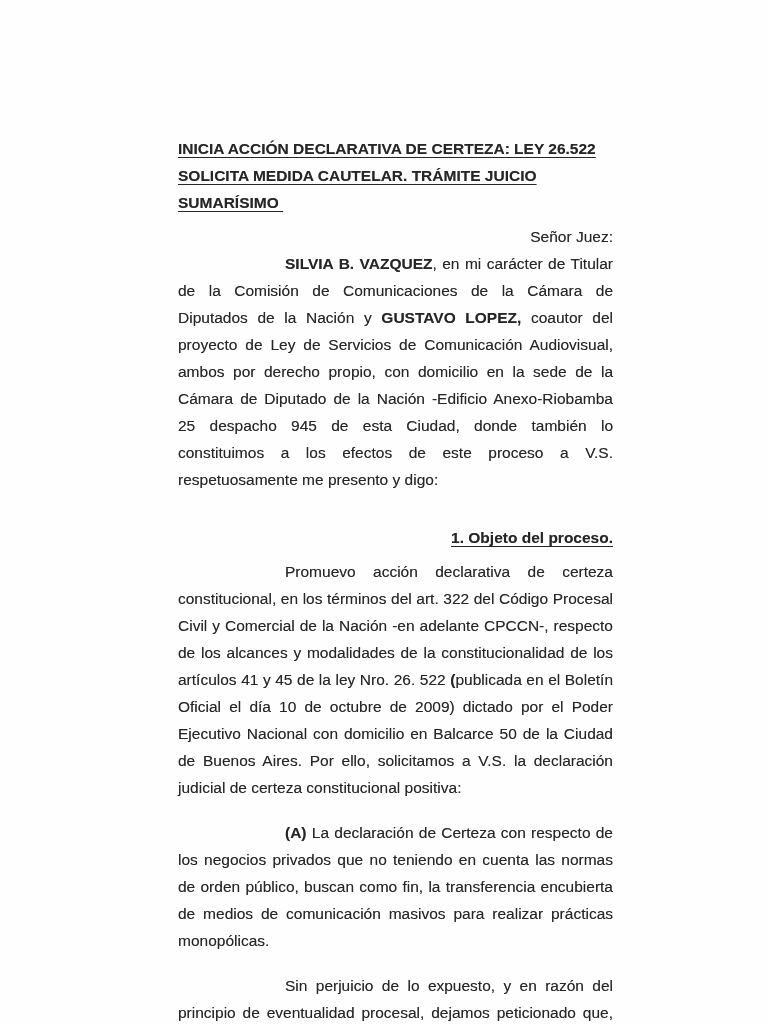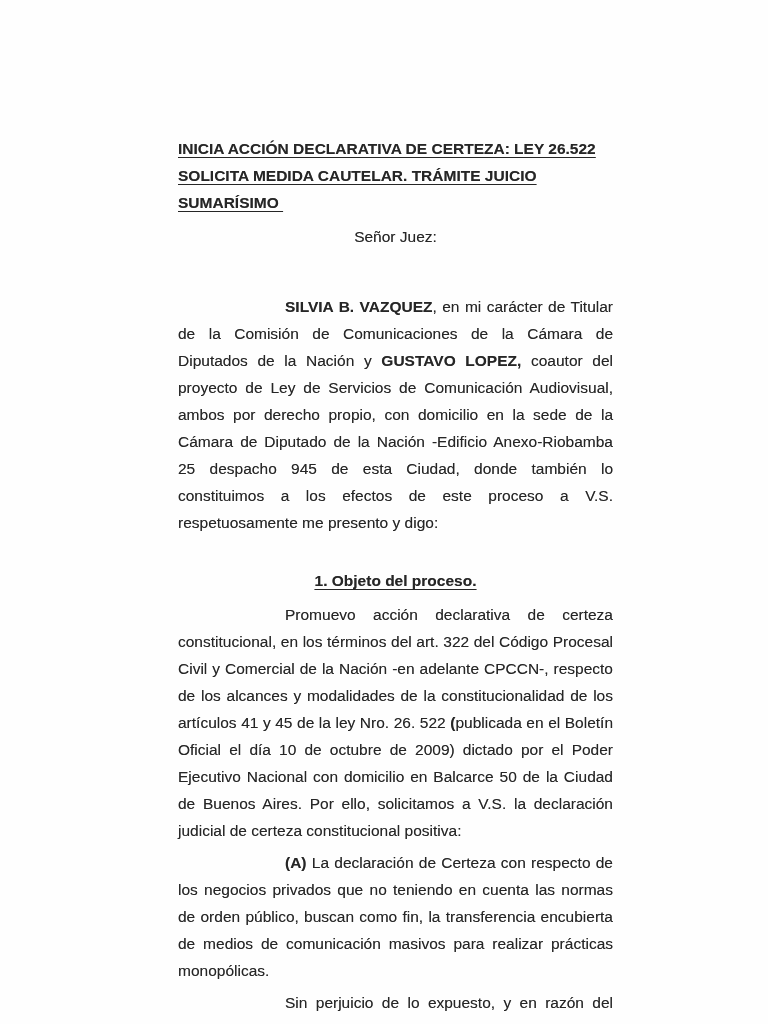--- a/index.html
+++ b/index.html
@@ -26,33 +26,32 @@
   }
   .doc p {
     margin: 0;
     text-align: justify;
   }
   p.title {
     text-align: left;
     margin-bottom: 7px;
   }
   p.salutation {
-    text-align: center;
-    margin-bottom: 43px;
+    text-align: right;
   }
   p.heading {
-    text-align: center;
+    text-align: right;
     margin-top: 31px;
     margin-bottom: 7px;
   }
   p.paragraph {
     text-indent: 107px;
   }
   p.paragraph + p.paragraph {
-    margin-top: 5px;
+    margin-top: 18px;
   }
   .b { font-weight: bold; }
   .i { }
   .u { text-decoration: underline; text-underline-offset: 3px; }
 </style>
 </head>
 <body>
 
 <div class="page">
   <div class="doc" id="doc">

